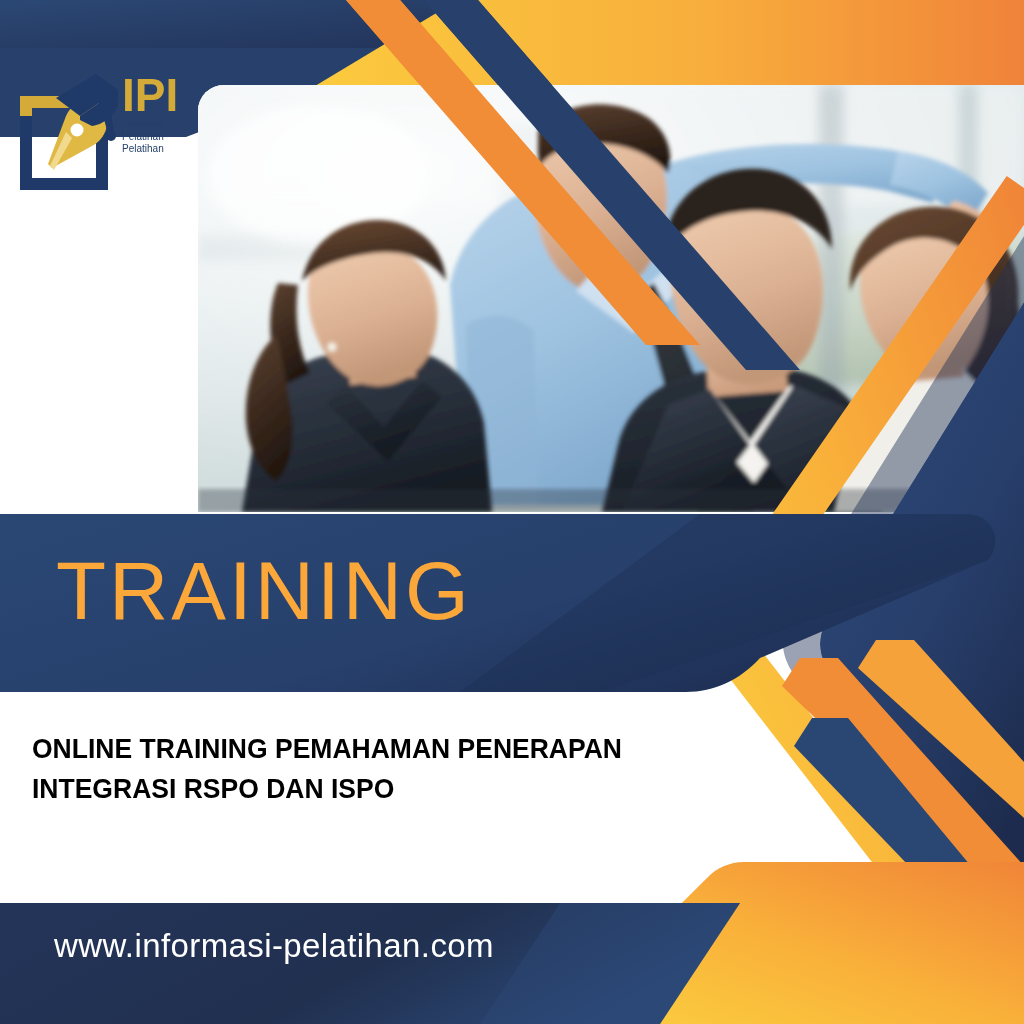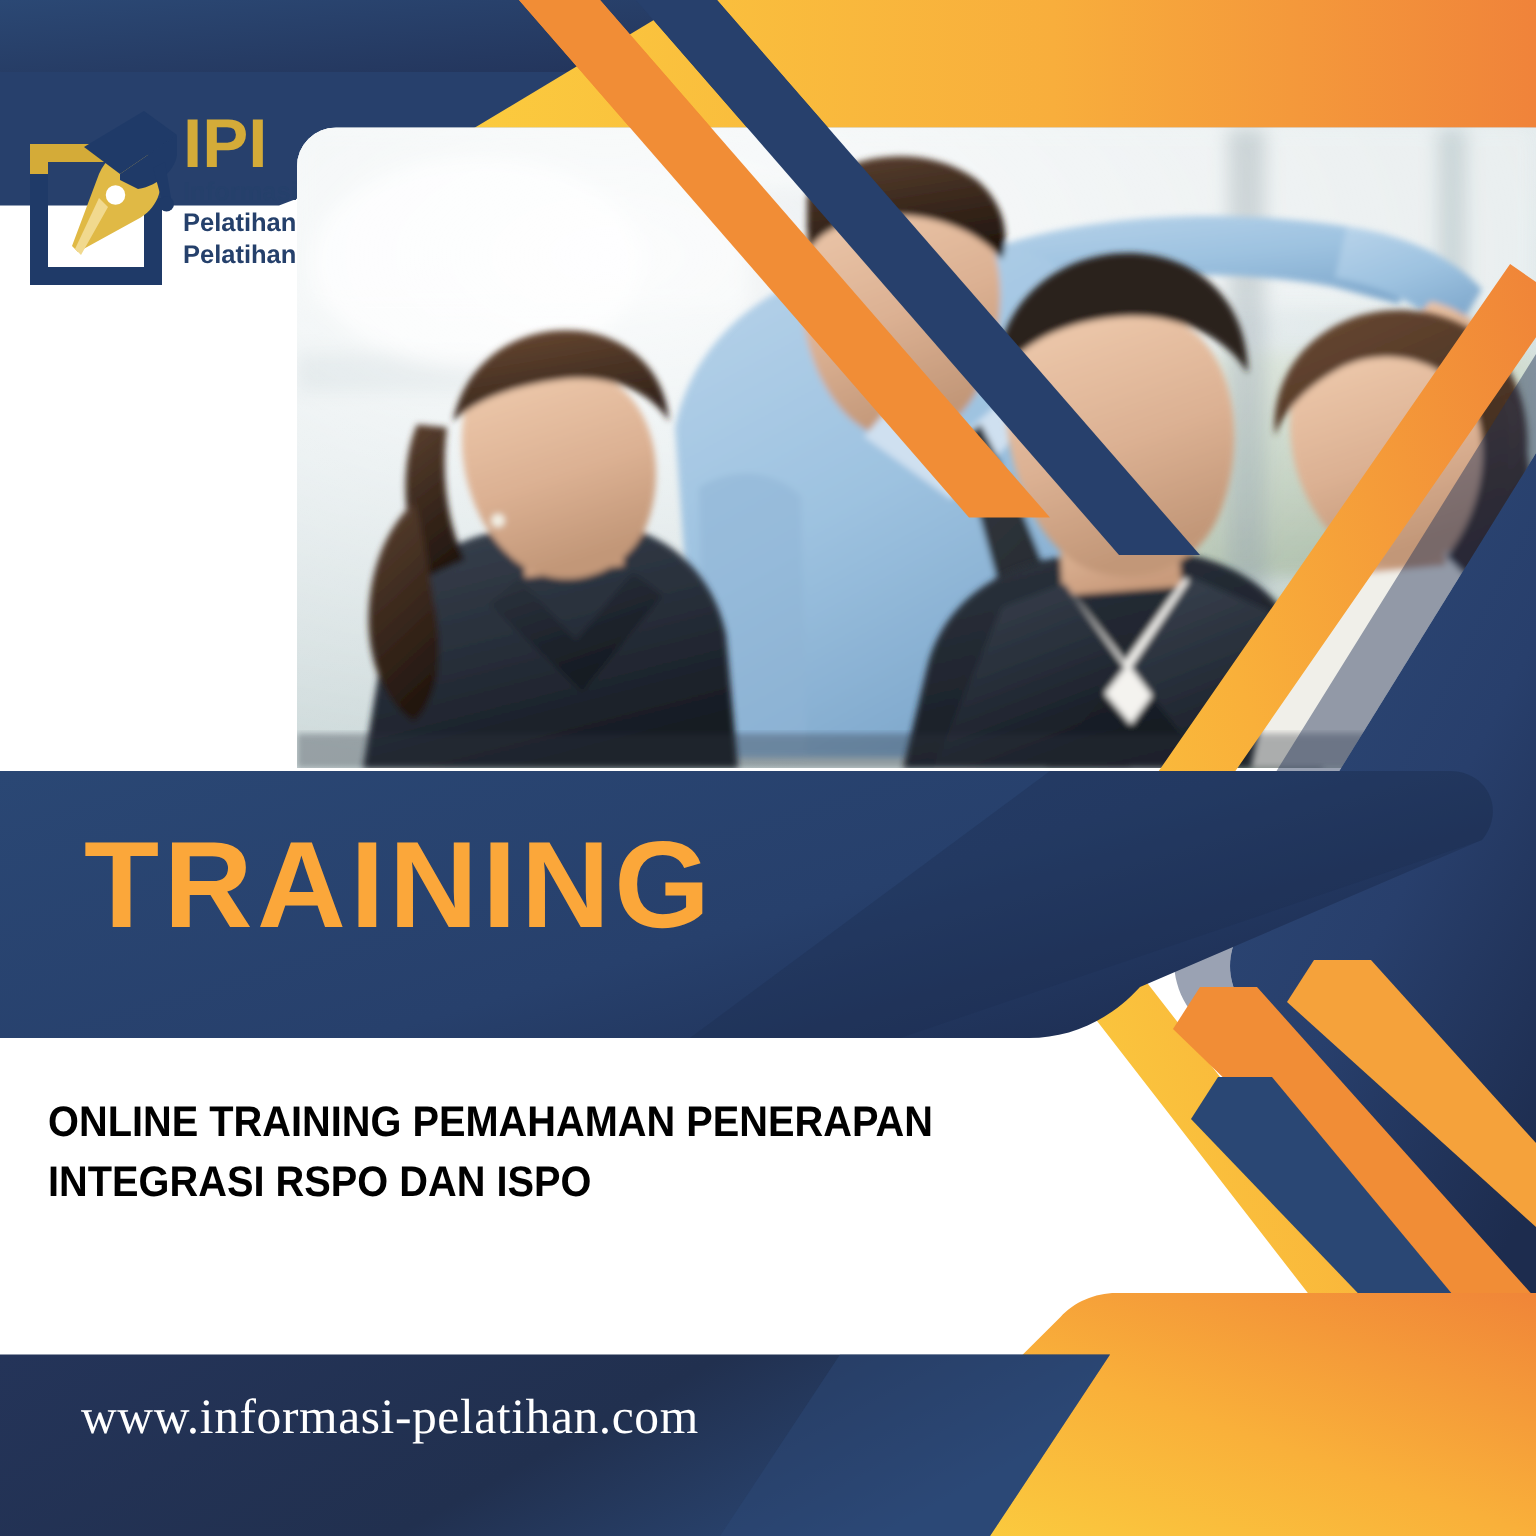--- a/index.html
+++ b/index.html
@@ -63,42 +63,42 @@
   .logo-ipi {
     font-size: 46px;
     font-weight: 700;
     letter-spacing: 0px;
     color: #d4ab38;
     line-height: 0.92;
     font-family: "Liberation Sans", sans-serif;
   }
   .logo-sub {
     margin-top: 2px;
-    font-size: 17px;
-    font-weight: 700;
+    font-size: 10px;
+    font-weight: 400;
     color: #25406b;
     line-height: 1.22;
     font-family: "Liberation Sans", sans-serif;
   }
   .logo-sub div { white-space: nowrap; }
 
   
   .band-title {
     position: absolute;
     left: 0;
     top: 514px;
     width: 1024px;
     height: 178px;
   }
   .band-title-text {
     position: absolute;
     left: 56px;
     top: 30px;
     font-size: 82px;
-    font-weight: 700;
+    font-weight: 400;
     letter-spacing: 3px;
     color: #fba73a;
     font-family: "Liberation Sans", sans-serif;
     white-space: nowrap;
   }
 
   
   .subtitle {
     position: absolute;
     left: 32px;
@@ -115,21 +115,21 @@
 
   
   .footer-url {
     position: absolute;
     left: 54px;
     top: 927px;
     font-size: 33px;
     font-weight: 300;
     letter-spacing: 0.4px;
     color: #ffffff;
-    font-family: Liberation Serif, serif;
+    font-family: Liberation Sans, sans-serif;
     white-space: nowrap;
   }
 </style>
 </head>
 <body>
 
 <div id="poster">
 
   <svg class="deco" viewBox="0 0 1024 1024" preserveAspectRatio="none" aria-hidden="true">
     <defs>

